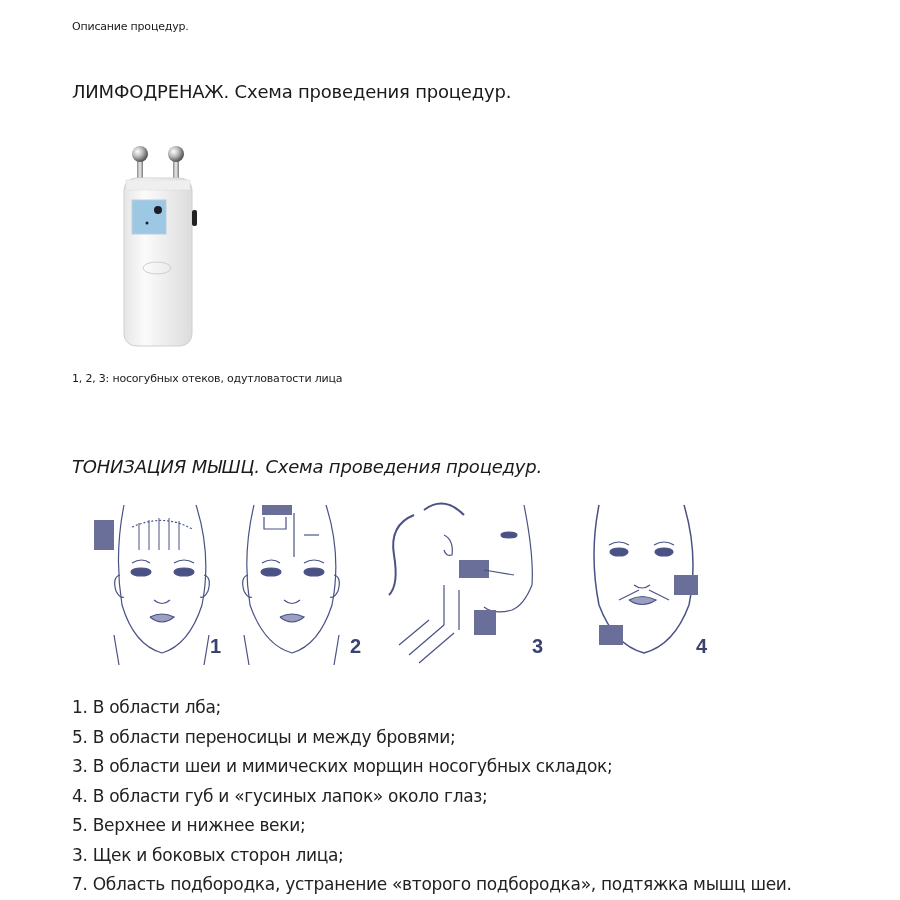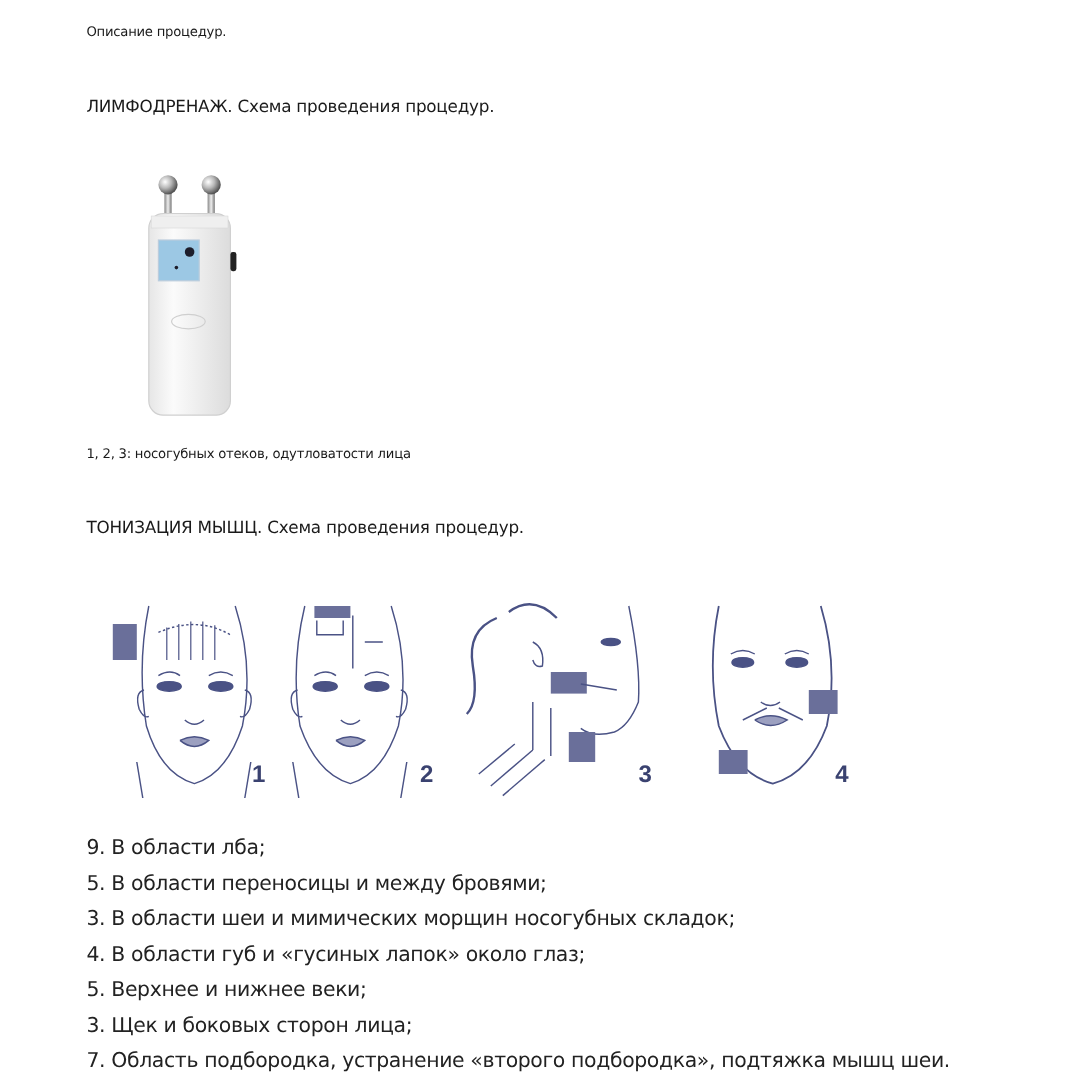--- a/index.html
+++ b/index.html
@@ -1,19 +1,19 @@
 <!DOCTYPE html>
 <html><head>
 <meta charset="utf-8">
 <style>
   html, body { margin: 0; padding: 0; background: #ffffff; }
   body { width: 900px; height: 900px; position: relative; overflow: hidden;
          font-family: "DejaVu Sans", sans-serif; color: #1a1a1a; }
   .txt { position: absolute; left: 72px; font-size: 11px; white-space: nowrap; letter-spacing: -0.2px; }
-  .h { font-size: 14px; }
+  .h { font-size: 18px; }
   .list { position: absolute; left: 72px; top: 693px; font-size: 17px; line-height: 29.5px; color: #222; letter-spacing: -0.3px; }
   .list div { white-space: nowrap; }
   .device { position: absolute; left: 122px; top: 140px; width: 80px; height: 210px; }
   .faces { position: absolute; left: 84px; top: 495px; width: 640px; height: 170px; }
   .face { position: absolute; top: 0; width: 150px; height: 170px; }
   .face-num { position: absolute; font-family: "Liberation Sans", sans-serif; font-weight: bold; font-size: 20px; color: #3a4270; }
 </style>
 </head>
 <body>
 
@@ -49,21 +49,21 @@
     <rect x="10" y="60" width="34" height="34" fill="#9cc8e4" stroke="#bcd" stroke-width="1"></rect>
     <circle cx="36" cy="70" r="4" fill="#1d1d2a"></circle>
     <circle cx="25" cy="83" r="1.5" fill="#1d1d2a"></circle>
     <rect x="70" y="70" width="5" height="16" rx="2" fill="#222"></rect>
     <ellipse cx="35" cy="128" rx="14" ry="6" fill="none" stroke="#cfcfcf" stroke-width="1"></ellipse>
   </svg>
 </div>
 
 <div class="txt" style="top:372px;">1, 2, 3: носогубных отеков, одутловатости лица</div>
 
-<div class="txt h" style="top:432px;">ТОНИЗАЦИЯ МЫШЦ. Схема проведения процедур.</div>
+<div class="txt h" style="top:456px;font-style:italic;">ТОНИЗАЦИЯ МЫШЦ. Схема проведения процедур.</div>
 
 <div class="faces">
 
   <div class="face" style="left:0;">
     <svg width="150" height="170" viewBox="0 0 150 170" fill="none" stroke="#4a5285" stroke-width="1.2">
       <path d="M40 10 Q30 60 38 110 Q50 150 78 158 Q105 150 118 110 Q128 60 112 10"></path>
       <path d="M36 80 Q28 82 32 96 Q36 104 40 102"></path>
       <path d="M120 80 Q128 82 124 96 Q120 104 116 102"></path>
       <path d="M48 32 Q80 18 108 34" stroke-dasharray="2 2"></path>
       <g stroke-width="1">
@@ -138,20 +138,20 @@
       <line x1="35" y1="105" x2="55" y2="95"></line>
         <line x1="85" y1="105" x2="65" y2="95"></line>
       <rect x="90" y="80" width="24" height="20" fill="#6a6f9a" stroke="none"></rect>
       <rect x="15" y="130" width="24" height="20" fill="#6a6f9a" stroke="none"></rect>
     </svg>
     <span class="face-num" style="left:112px;top:140px;">4</span>
   </div>
 </div>
 
 <div class="list">
-  <div>9. В области лба;</div>
+  <div>1. В области лба;</div>
   <div>5. В области переносицы и между бровями;</div>
   <div>3. В области шеи и мимических морщин  носогубных складок;</div>
   <div>4. В области губ и «гусиных лапок» около глаз;</div>
   <div>5. Верхнее и нижнее веки;</div>
   <div>3. Щек и боковых сторон лица;</div>
   <div>7. Область подбородка, устранение «второго подбородка», подтяжка мышц шеи.</div>
 </div>
 
 </body></html>

